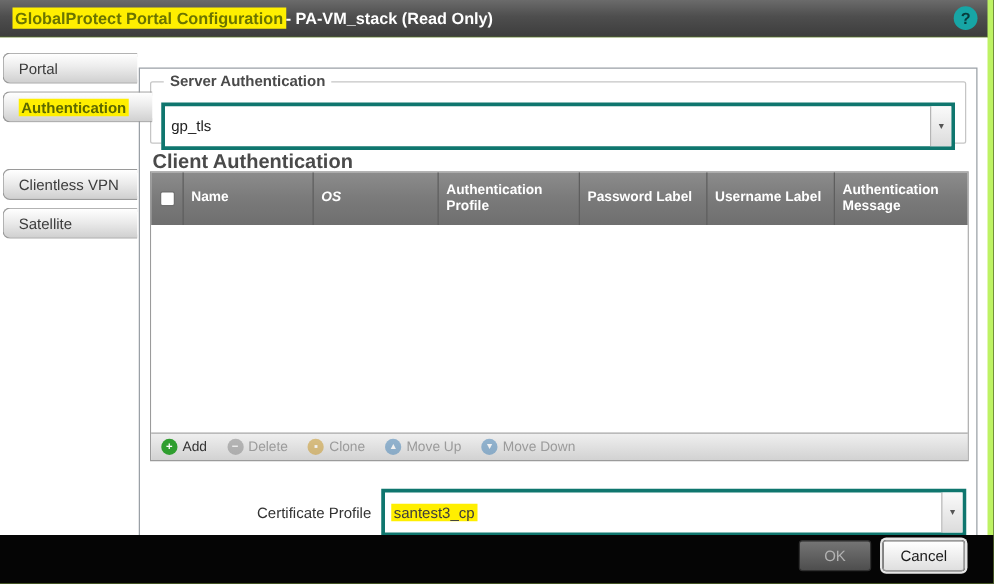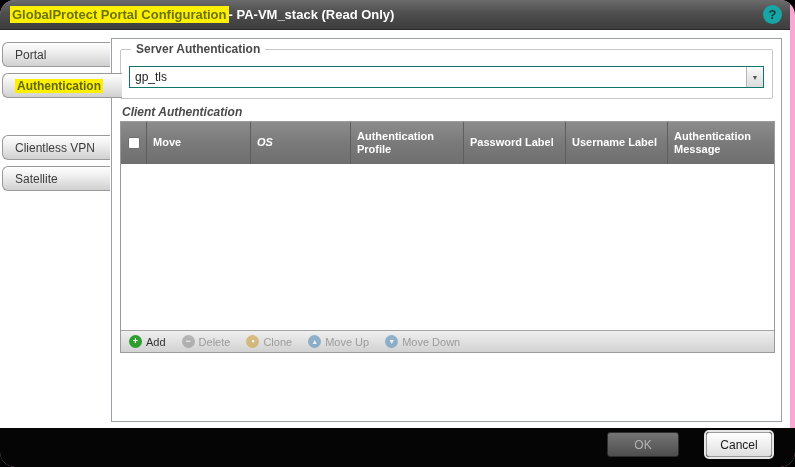--- a/index.html
+++ b/index.html
@@ -1,17 +1,17 @@
 <!DOCTYPE html>
 <html><head>
 <meta charset="utf-8">
 <style>
   * { margin:0; padding:0; box-sizing:border-box; font-family:"Liberation Sans", sans-serif; }
   html,body { background:#000; }
-  .screen { position:relative; width:795px; height:467px; background:#f9a8d4; overflow:hidden;border-radius:15px; }
+  .screen { position:relative; width:795px; height:467px; background:#bef264; overflow:hidden; }
 
   
   .titlebar { position:absolute; left:0; top:0; width:790px; height:30px;
     background:linear-gradient(180deg,#6b6b6b 0%,#4e4e4e 45%,#3d3d3d 100%);
     border-bottom:1px solid #2a2a2a; display:flex; align-items:center; padding:0 10px;
     color:#fff; font-size:13px; font-weight:bold; }
   .hl { background:#ffef00; }
   .title-hl { color:#6b7400; padding:1px 2px; }
   .help { position:absolute; right:8px; top:5px; width:19px; height:19px; border-radius:50%;
     background:#17a5a5; color:#073c3c; font-size:13px; font-weight:bold;
@@ -22,38 +22,38 @@
 
   
   .tab { position:absolute; left:2px; width:108px; height:25px;
     border:1px solid #9a9a9a; border-right:none; border-radius:6px 0 0 6px;
     background:linear-gradient(180deg,#ffffff 0%,#ececec 45%,#d0d0d0 100%);
     display:flex; align-items:center; padding-left:12px; font-size:12px; color:#3c3c3c; cursor:pointer; }
   .tab.active { width:120px; z-index:3; }
   .tab-hl { color:#5c6800; padding:0 2px; font-weight:bold; }
 
   
-  .panel { position:absolute; left:111px; top:8px; width:671px; height:384px;
+  .panel { position:absolute; left:111px; top:24px; width:671px; height:384px;
     border:1px solid #9aa0a6; background:#fff; }
 
   .fieldset { position:absolute; left:8px; top:10px; width:653px; height:50px;
     border:1px solid #c5c5c5; border-radius:2px; }
   .legend { position:absolute; top:-8px; left:10px; background:#fff; padding:0 5px;
     font-size:12px; font-weight:bold; color:#4a4a4a; }
   .field-row { position:absolute; left:8px; right:8px; top:16px; display:flex; align-items:center; }
   .field-label { width:185px; text-align:right; padding-right:8px; font-size:12px; color:#333; }
-  .dropdown { flex:1; height:22px; border:1px solid #0f766e; background:#fff;
+  .dropdown { flex:1; height:38px; border:3px solid #0f766e; background:#fff;
     display:flex; align-items:center; cursor:pointer; }
   .dd-value { flex:1; padding:0 5px; font-size:12px; color:#222; white-space:nowrap; overflow:hidden; }
   .dd-value .hl { color:#3c3c3c; padding:1px 2px; }
   .dd-arrow { width:17px; align-self:stretch; border-left:1px solid #b5b5b5;
     background:linear-gradient(180deg,#fafafa,#dcdcdc); display:flex; align-items:center;
     justify-content:center; font-size:7px; color:#555; }
 
-  .section-heading { position:absolute; left:10px; top:66px; font-size:12px; font-weight:bold; color:#4a4a4a;font-style:italic; }
+  .section-heading { position:absolute; left:10px; top:66px; font-size:16px; font-weight:bold; color:#4a4a4a; }
 
   
   .grid { position:absolute; left:8px; top:82px; width:655px; border:1px solid #9b9b9b; background:#fff; }
   .grid-header { display:flex; height:42px;
     background:linear-gradient(180deg,#8c8c8c 0%,#7a7a7a 50%,#6f6f6f 100%); }
   .hcell { display:flex; align-items:center; padding:0 6px; border-right:1px solid #5e5e5e;
     color:#fff; font-size:11px; font-weight:bold; line-height:1.2; }
   .hcell:last-child { border-right:none; }
   .c-cb { width:26px; justify-content:center; padding:0; }
   .c-name { width:104px; } .c-os { width:100px;font-style:italic; } .c-auth { width:113px; }
@@ -70,21 +70,21 @@
   .tb-btn.disabled .tb-ic { opacity:.55; }
   .ic-add { background:#2f9e2f; } .ic-del { background:#8a8a8a; } .ic-clone { background:#c9992c; }
   .ic-up { background:#4a86b8; font-size:7px; } .ic-down { background:#4a86b8; font-size:7px; }
 
   .cert-row { top:336px; }
 
   
   .footer { position:absolute; left:0; top:428px; width:795px; height:39px; background:#050505; }
   .btn { position:absolute; top:4px; height:25px; border-radius:3px; font-size:12px;
     display:flex; align-items:center; justify-content:center; cursor:pointer; }
-  .btn-ok { right:116px; width:72px; background:linear-gradient(180deg,#757575,#4e4e4e);
+  .btn-ok { right:98px; width:58px; background:linear-gradient(180deg,#757575,#4e4e4e);
     border:1px solid #2e2e2e; color:#b2b2b2;margin-left:48px; }
   .btn-cancel { right:23px; width:66px; background:linear-gradient(180deg,#ffffff,#dfdfdf);
     border:1px solid #9a9a9a; color:#1a1a1a; box-shadow:0 0 0 2px rgba(255,255,255,0.9); }
 </style>
 </head>
 <body>
 
 <div class="screen">
 
   <div class="titlebar">
@@ -120,21 +120,21 @@
         </div>
       </div>
 
       <div class="section-heading">Client Authentication</div>
 
       <div class="grid">
         <div class="grid-header">
           <div class="hcell c-cb">
             <span class="cb"></span>
           </div>
-          <div class="hcell c-name">Move</div>
+          <div class="hcell c-name">Name</div>
           <div class="hcell c-os">OS</div>
           <div class="hcell c-auth">Authentication Profile</div>
           <div class="hcell c-pass">Password Label</div>
           <div class="hcell c-user">Username Label</div>
           <div class="hcell c-msg">Authentication Message</div>
         </div>
         <div class="grid-body"></div>
         <div class="grid-toolbar">
           <div class="tb-btn">
             <span class="tb-ic ic-add">+</span>
@@ -152,20 +152,29 @@
             <span class="tb-ic ic-up">▲</span>
             <span>Move Up</span>
           </div>
           <div class="tb-btn disabled">
             <span class="tb-ic ic-down">▼</span>
             <span>Move Down</span>
           </div>
         </div>
       </div>
 
+      <div class="field-row cert-row">
+        <div class="field-label">Certificate Profile</div>
+        <div class="dropdown">
+          <div class="dd-value">
+            <span class="hl">santest3_cp</span>
+          </div>
+          <div class="dd-arrow">▼</div>
+        </div>
+      </div>
 
     </div>
   </div>
 
   <div class="footer">
     <div class="btn btn-ok">OK</div>
     <div class="btn btn-cancel">Cancel</div>
   </div>
 
 </div>

